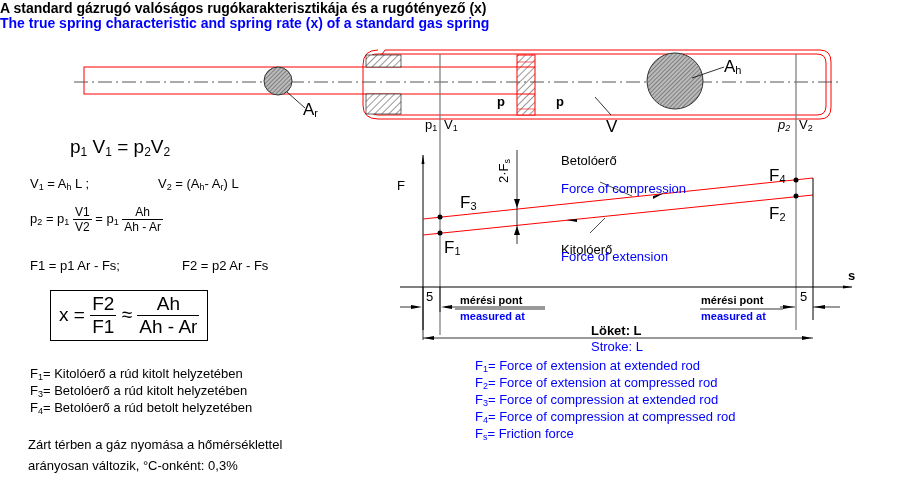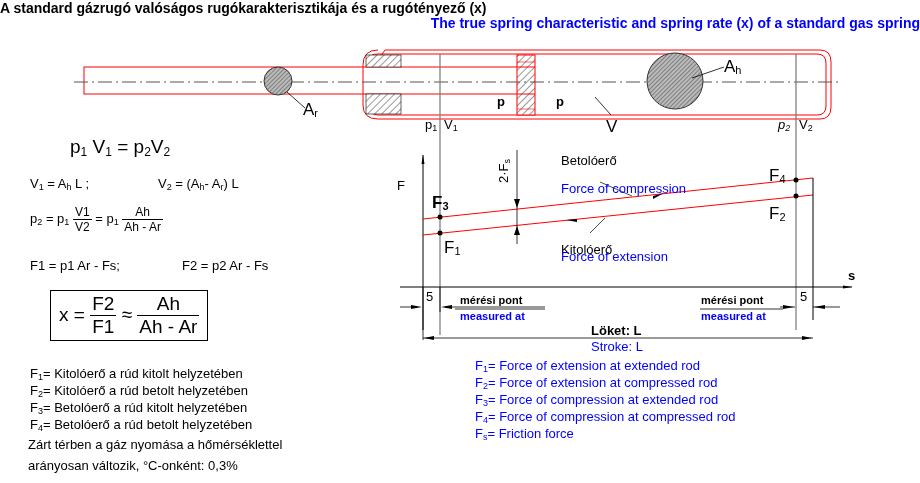--- a/index.html
+++ b/index.html
@@ -1,19 +1,19 @@
 <!DOCTYPE html>
 <html><head>
 <meta charset="utf-8">
 <style>
   html,body{margin:0;padding:0;background:#fff;}
   body{width:920px;height:483px;position:relative;overflow:hidden;font-family:"Liberation Sans",sans-serif;color:#000;}
   .abs{position:absolute;white-space:nowrap;}
   .title-hu{left:0;width:920px;top:0;text-align:left;font-weight:bold;font-size:14px;line-height:16px;}
-  .title-en{left:0;width:920px;top:15px;text-align:right;font-weight:bold;font-size:14px;line-height:16px;color:#0000ff;}
+  .title-en{left:0;width:920px;top:15px;text-align:left;font-weight:bold;font-size:14px;line-height:16px;color:#0000ff;}
   svg#drawing{position:absolute;left:0;top:0;}
   .blue{color:#0000ff;}
   .f13{font-size:13px;}
   .f11{font-size:11px;}
   .f17{font-size:17px;}
   .legend-line{font-size:13px;line-height:13px;}
   .sub{font-size:9px;vertical-align:-2px;}
   .formula{font-size:13px;}
   .frac{display:inline-block;vertical-align:middle;text-align:center;}
   .frac .num{display:block;border-bottom:1px solid #000;padding:0 2px;}
@@ -140,35 +140,34 @@
   <span class="boxed" style="display:inline-block;">
     <span>x =</span>
     <span class="frac"><span class="num">F2</span><span class="den">F1</span></span>
     <span>≈</span>
     <span class="frac"><span class="num">Ah</span><span class="den">Ah - Ar</span></span>
   </span>
 </div>
 
 <div class="abs" style="left:30px;top:367px;">
   <div class="legend-line"><span>F</span><span class="sub">1</span><span>= Kitolóerő a rúd kitolt helyzetében</span></div>
-  <div class="legend-line"><span>F</span><span class="sub">2</span><span>= Kitolóerő a rúd betolt helyzetében</span></div>
   <div class="legend-line"><span>F</span><span class="sub">3</span><span>= Betolóerő a rúd kitolt helyzetében</span></div>
   <div class="legend-line"><span>F</span><span class="sub">4</span><span>= Betolóerő a rúd betolt helyzetében</span></div>
 </div>
 <div class="abs f13" style="left:28px;top:437px;">Zárt térben a gáz nyomása a hőmérséklettel</div>
 <div class="abs f13" style="left:28px;top:458px;">arányosan változik,  °C-onként: 0,3%</div>
 
 <div class="abs f13" style="left:397px;top:178px;">F</div>
 <div class="abs f13" style="left:848px;top:268px;font-weight:bold;">s</div>
 <div class="abs f13" style="left:496px;top:183px;transform:rotate(-90deg);transform-origin:left top;"><span>2·F</span><span class="sub">s</span></div>
 <div class="abs f13" style="left:561px;top:153px;">Betolóerő</div>
 <div class="abs f13 blue" style="left:561px;top:165px;margin-top:16px;">Force of compression</div>
 <div class="abs f13" style="left:561px;top:242px;">Kitolóerő</div>
 <div class="abs f13 blue" style="left:561px;top:249px;">Force of extension</div>
-<div class="abs f17" style="left:432px;top:193px;font-weight:bold;"><span>F</span><span class="sub" style="font-size:11px">3</span></div>
+<div class="abs f17" style="left:460px;top:193px;"><span>F</span><span class="sub" style="font-size:11px">3</span></div>
 <div class="abs f17" style="left:444px;top:238px;"><span>F</span><span class="sub" style="font-size:11px">1</span></div>
 <div class="abs f17" style="left:769px;top:166px;"><span>F</span><span class="sub" style="font-size:11px">4</span></div>
 <div class="abs f17" style="left:769px;top:204px;"><span>F</span><span class="sub" style="font-size:11px">2</span></div>
 <div class="abs f13" style="left:426px;top:289px;">5</div>
 <div class="abs f13" style="left:800px;top:289px;">5</div>
 <div class="abs f11" style="left:460px;top:294px;font-weight:bold;">mérési pont</div>
 <div class="abs f11 blue" style="left:460px;top:310px;font-weight:bold;">measured at</div>
 <div class="abs f11" style="left:701px;top:294px;font-weight:bold;">mérési pont</div>
 <div class="abs f11 blue" style="left:701px;top:310px;font-weight:bold;">measured at</div>
 <div class="abs f13" style="left:591px;top:323px;font-weight:bold;">Löket:  L</div>

